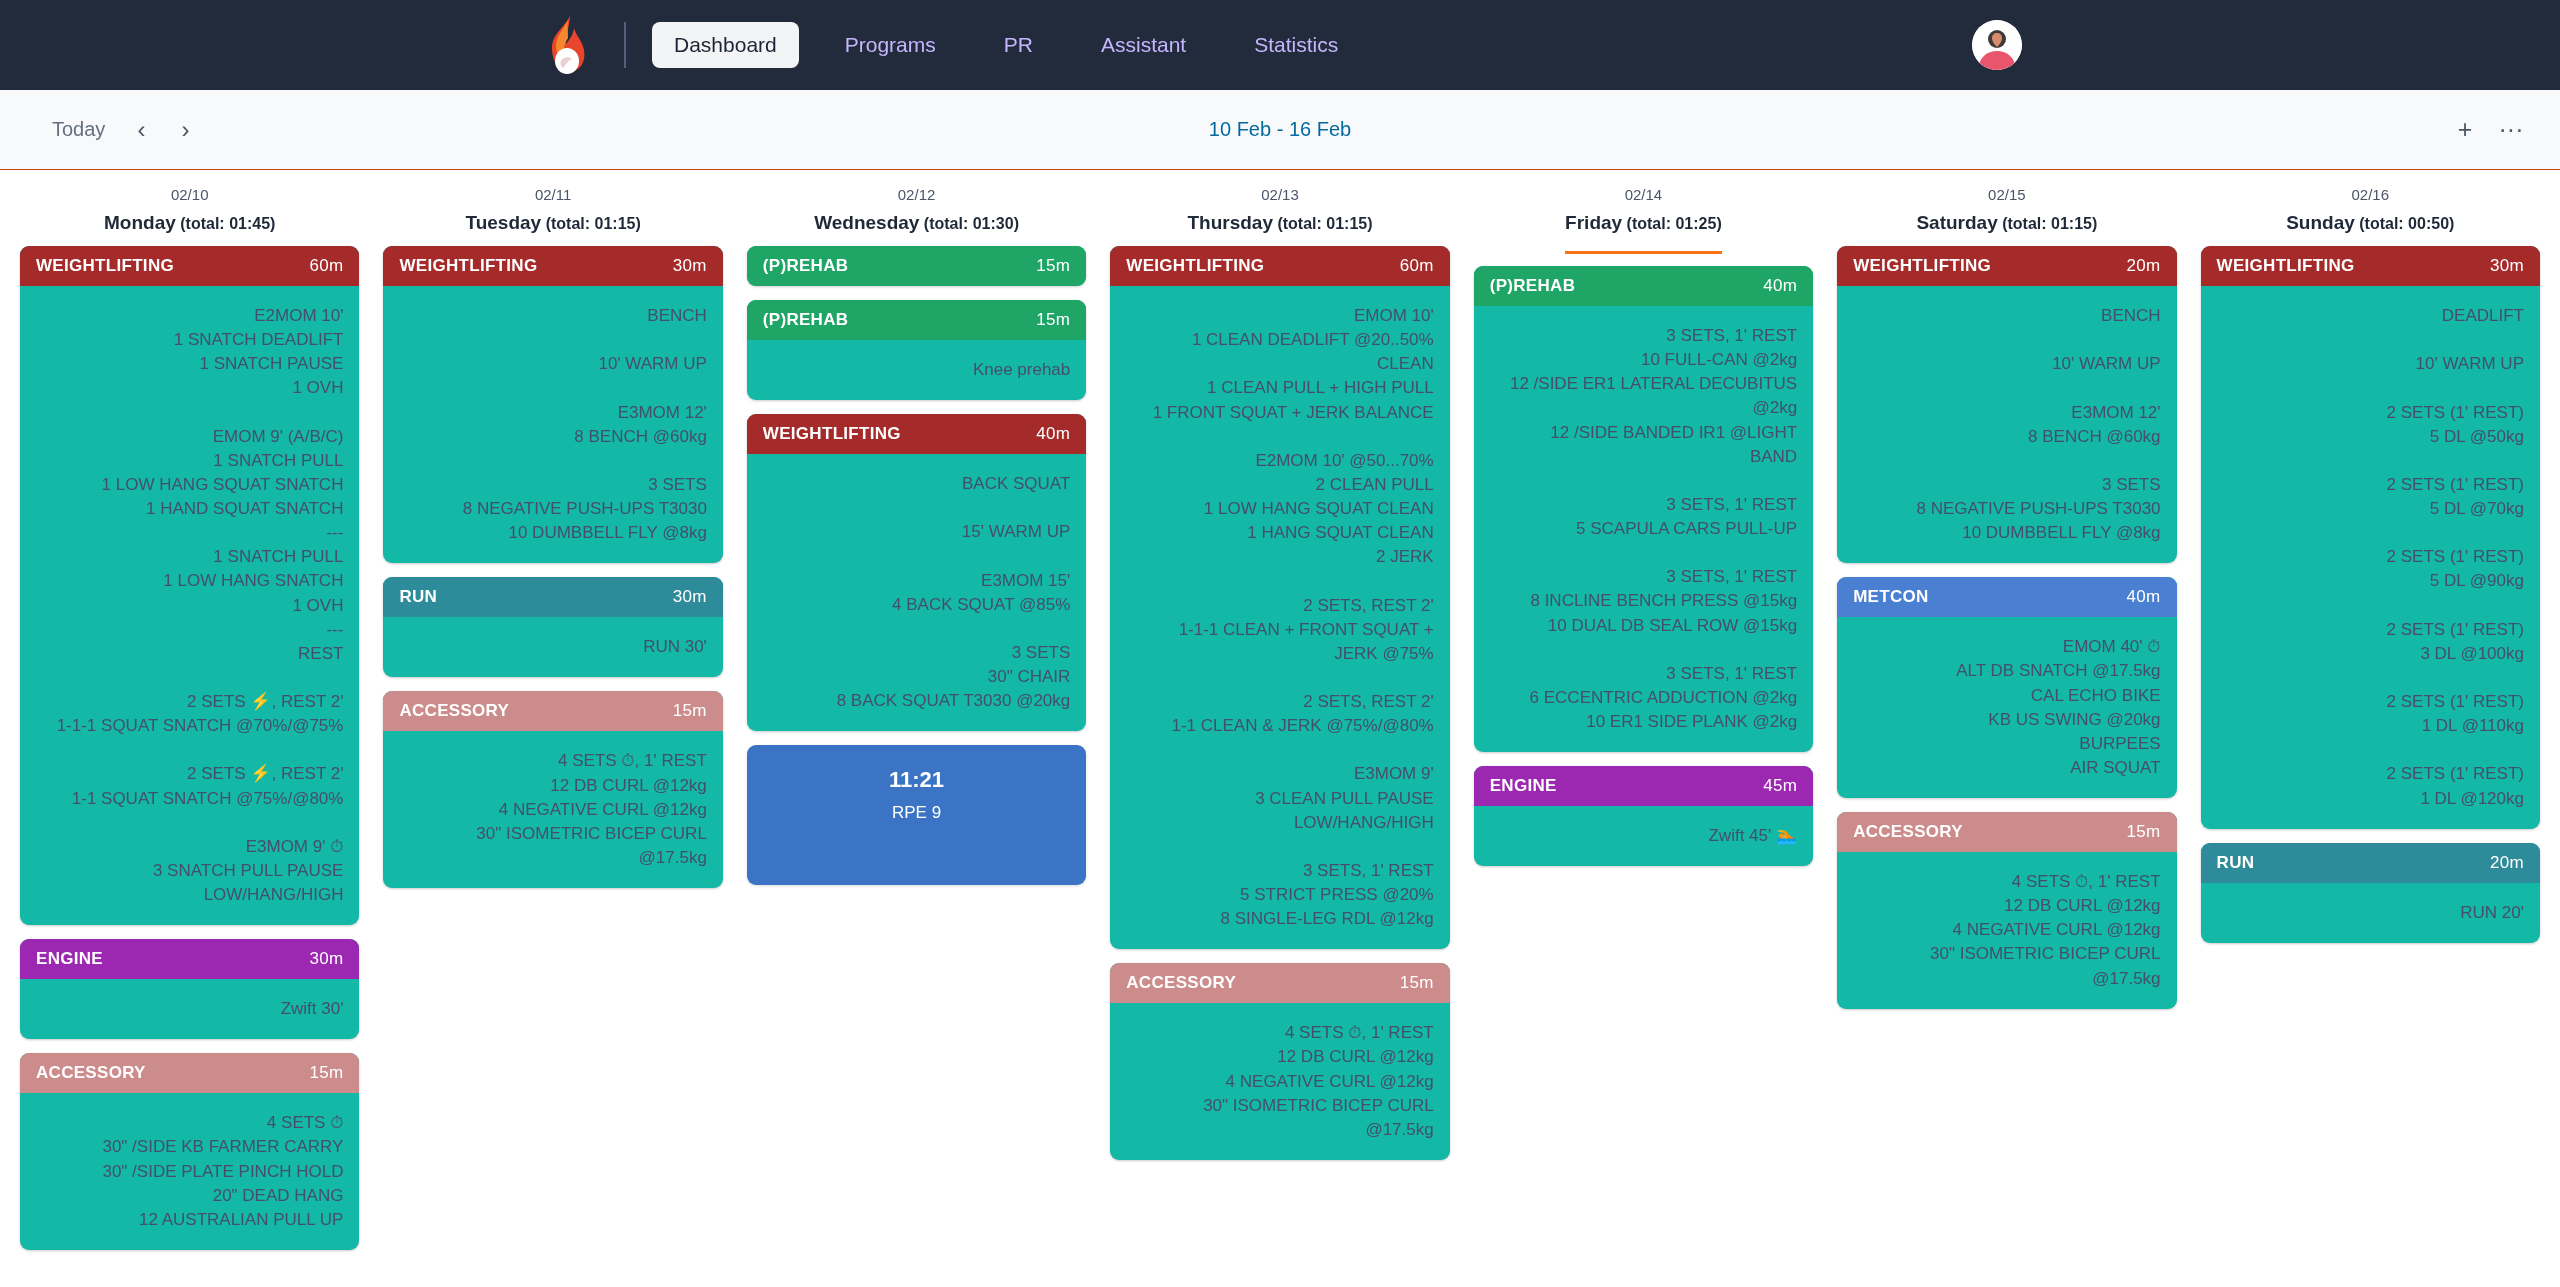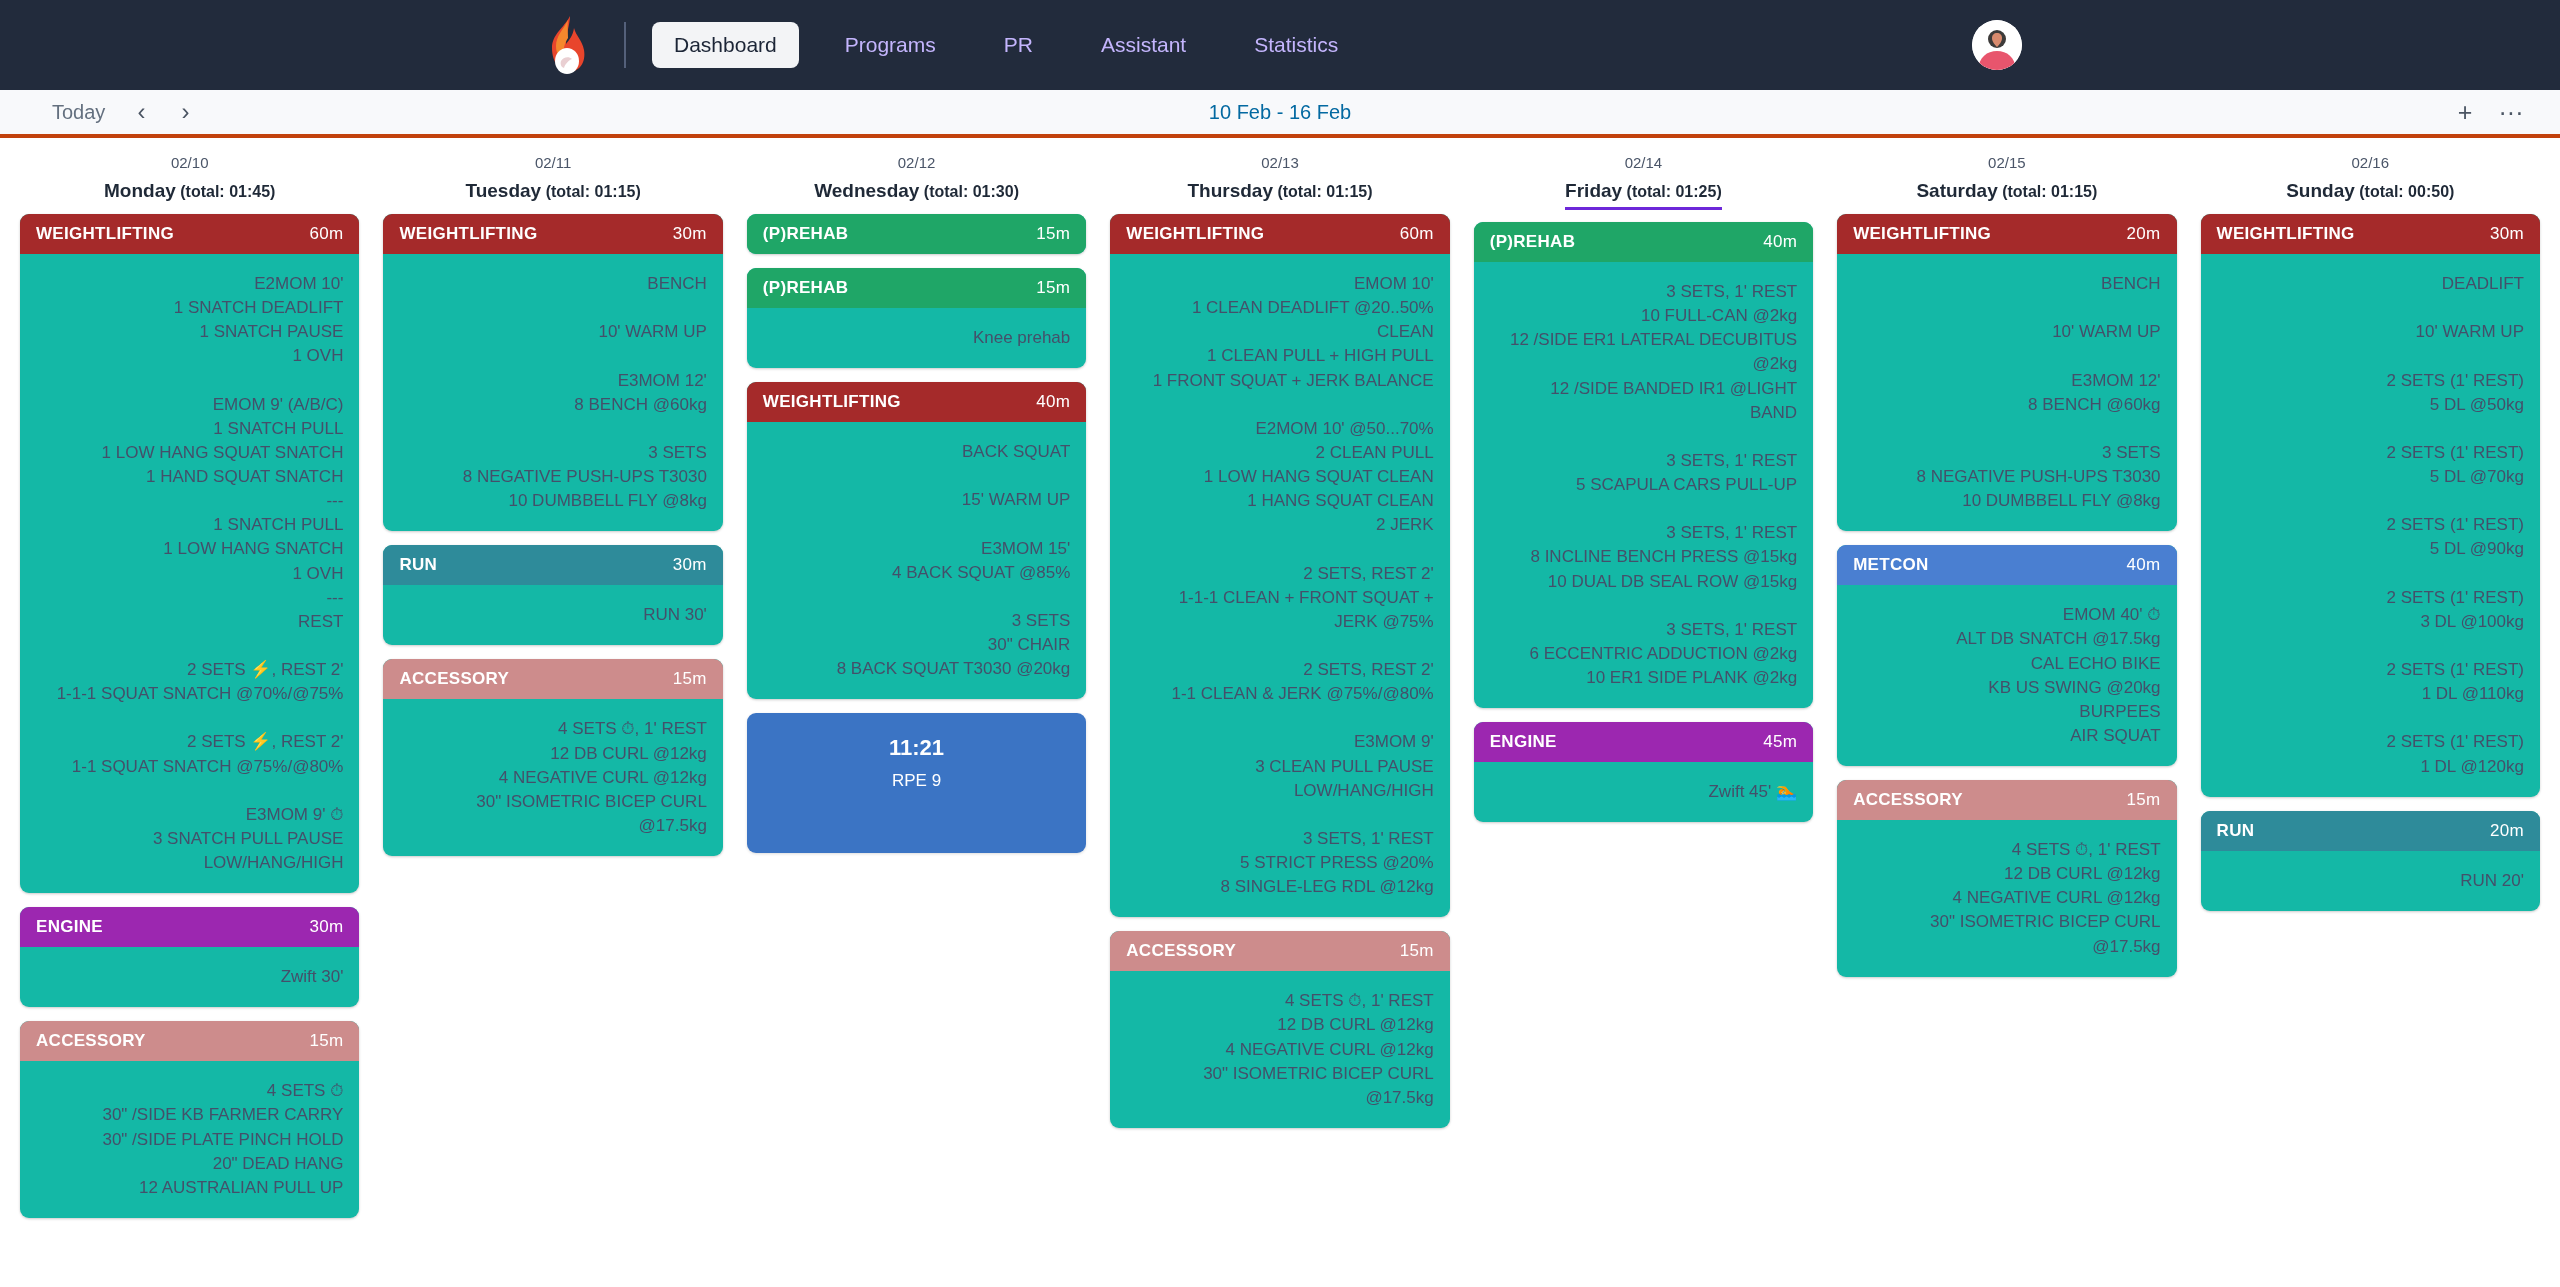--- a/index.html
+++ b/index.html
@@ -53,23 +53,23 @@
     left: 1972px;
     width: 50px; height: 50px;
     border-radius: 50%;
     background: #ffffff;
     overflow: hidden;
     cursor: pointer;
   }
 
   
   .toolbar {
-    height: 48px;
+    height: 80px;
     background: #f8f9fb;
-    border-bottom: 4px solid #c2410c;
+    border-bottom: 1px solid #c2410c;
     display: flex;
     align-items: center;
     position: relative;
   }
   .toolbar-left {
     display: flex; align-items: center; gap: 0; padding-left: 38px;
   }
   .today-btn {
     color: #64707f; font-size: 20px; padding: 8px 14px;
     border-radius: 6px; cursor: pointer;
@@ -101,22 +101,22 @@
     align-items: start;
   }
   .day-col { padding: 0 12px; }
   .day-head { text-align: center; padding: 16px 0 12px; }
   .day-date { font-size: 15px; color: #4a5568; margin-bottom: 9px; }
   .day-name-wrap { font-size: 19px; color: #1f2937; }
   .day-name { font-weight: bold; }
   .day-total { font-weight: bold; font-size: 16px; }
   .day-head.today .day-name-wrap {
     display: inline-block;
-    border-bottom: 3px solid #6d28d9;
-    padding-bottom: 5px;
+    border-bottom: 3px solid #f97316;
+    padding-bottom: 17px;
   }
 
   
   .card {
     border-radius: 9px;
     background: #14b8a6;
     box-shadow: 0 1px 3px rgba(0,0,0,.14), 0 1px 2px rgba(0,0,0,.08);
     margin-bottom: 14px;
     overflow: hidden;
     text-align: right;

